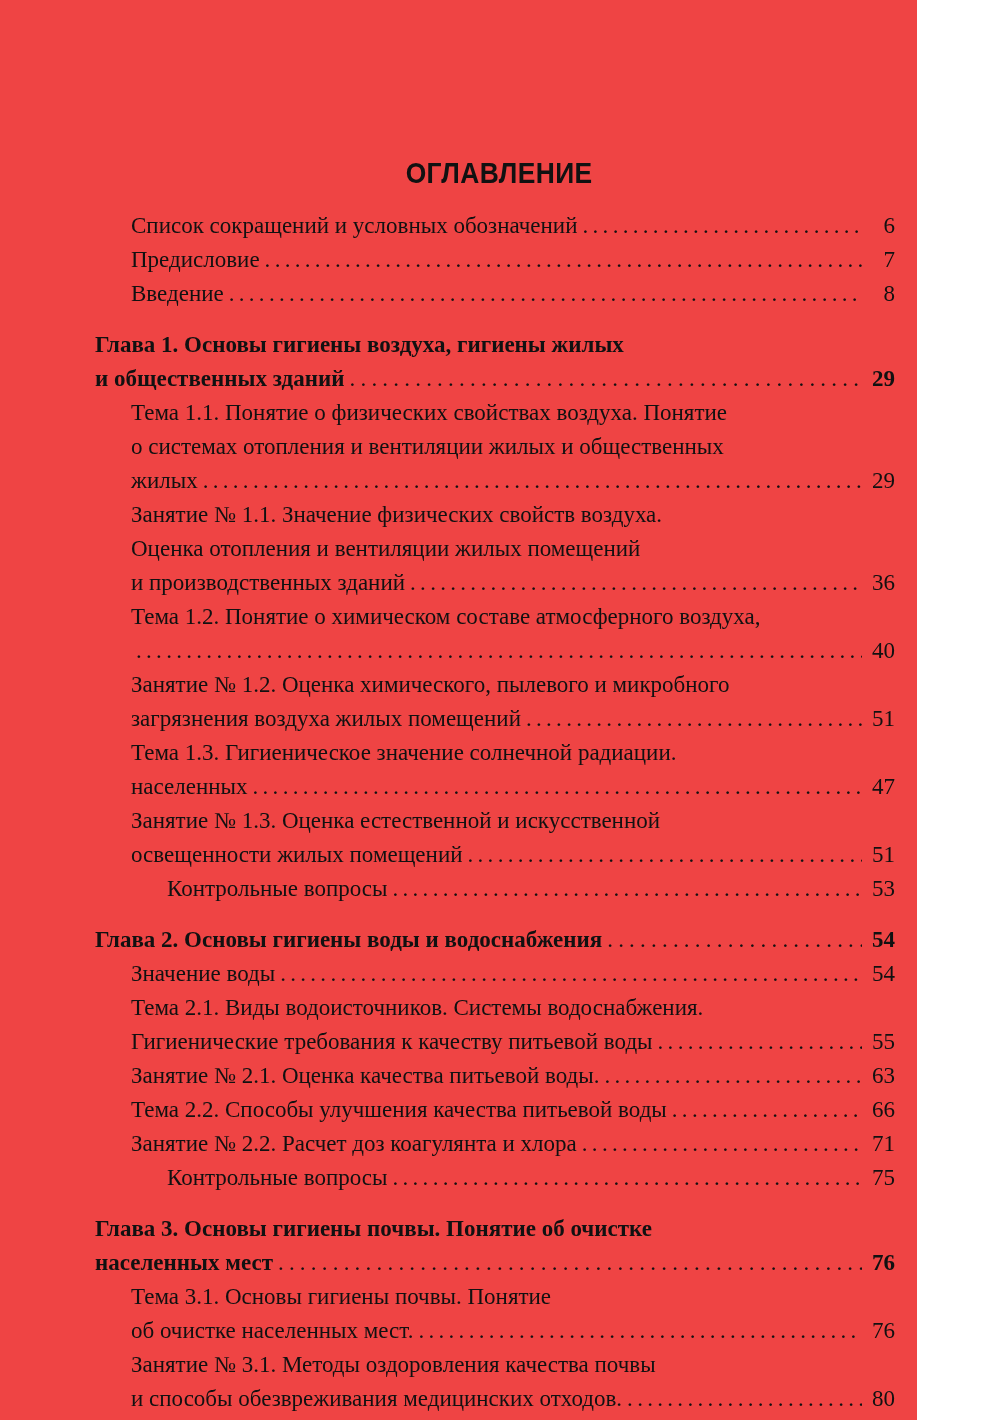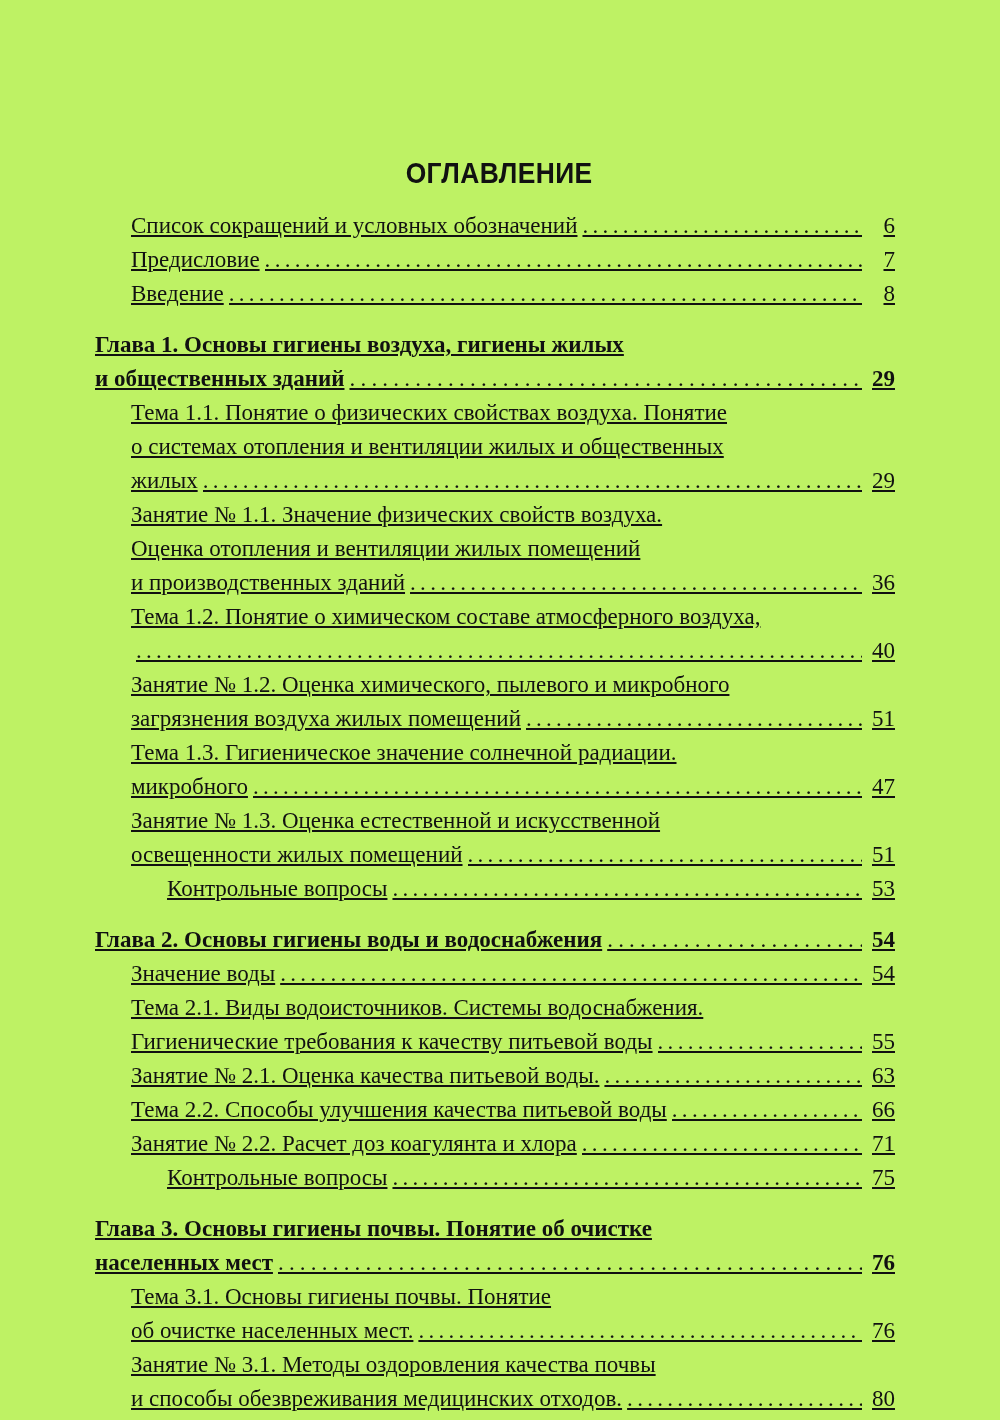--- a/index.html
+++ b/index.html
@@ -13,23 +13,24 @@
     position: relative;
     font-family: "Liberation Serif", "DejaVu Serif", serif;
     color: #0a0a0a;
     overflow: hidden;
   }
 
   .page {
     position: absolute;
     left: 0;
     top: 0;
-    width: 1000px;
+    width: 904px;
     height: 1420px;
-    background: #bef264;
+    background: #ef4444;
+    padding-left: 13px;
   }
 
   .toc-title {
     position: absolute;
     left: 0;
     top: 156px;
     width: 1000px;
     text-align: center;
     font-family: "Liberation Sans", "DejaVu Sans", sans-serif;
     font-weight: bold;
@@ -58,21 +59,20 @@
   .entry.lvl-topic   { margin-left: 36px; }
   .entry.lvl-sub     { margin-left: 72px; }
 
   
   .gap-before { margin-top: 17px; }
 
   
   .ln {
     display: block;
     white-space: nowrap;
-    text-decoration: underline;
   }
 
   
   .ln.last {
     display: flex;
     align-items: baseline;
     width: 100%;
   }
   .ln .txt {
     flex: 0 0 auto;
@@ -164,21 +164,21 @@
         <div class="ln">Занятие № 1.2. Оценка химического, пылевого и микробного</div>
         <div class="ln last">
           <span class="txt">загрязнения воздуха жилых помещений</span>
           <span class="leader">........................................................................................................................</span>
           <span class="pg">51</span>
         </div>
       </div>
       <div class="entry lvl-topic">
         <div class="ln">Тема 1.3. Гигиеническое значение солнечной радиации.</div>
         <div class="ln last">
-          <span class="txt">микробного</span>
+          <span class="txt">населенных</span>
           <span class="leader">........................................................................................................................</span>
           <span class="pg">47</span>
         </div>
       </div>
       <div class="entry lvl-topic">
         <div class="ln">Занятие № 1.3. Оценка естественной и искусственной</div>
         <div class="ln last">
           <span class="txt">освещенности жилых помещений</span>
           <span class="leader">........................................................................................................................</span>
           <span class="pg">51</span>

